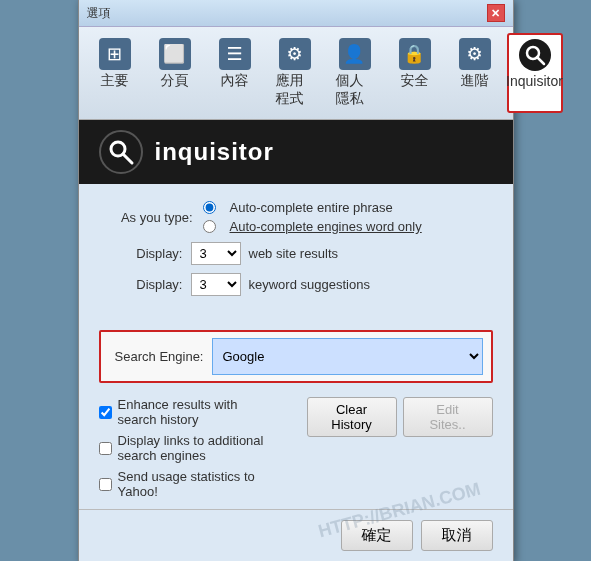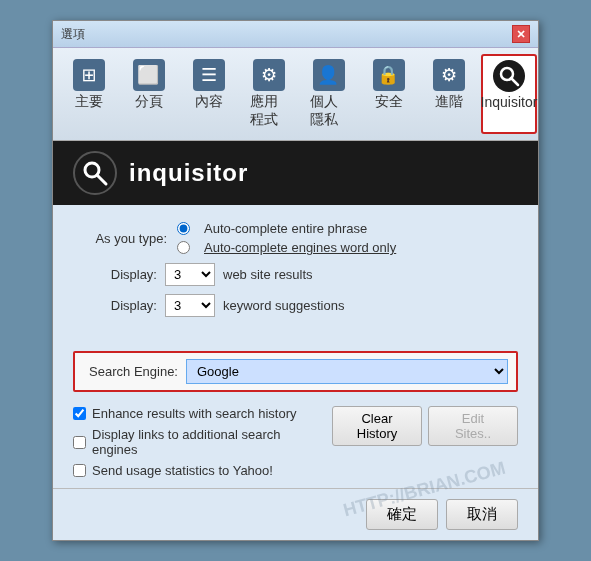--- a/index.html
+++ b/index.html
@@ -7,21 +7,21 @@
       background: #6a8fa8;
       display: flex;
       justify-content: center;
       align-items: center;
       width: 591px;
       height: 561px;
       font-family: 'Microsoft YaHei', 'SimSun', Arial, sans-serif;
       font-size: 13px;
     }
     .window {
-      width: 487px;
+      width: 436px;
       background: #22c55e;
       border: 1px solid #888;
       box-shadow: 2px 2px 8px rgba(0,0,0,0.4);
     }
     .title-bar {
       background: linear-gradient(to bottom, #d0e4f5, #b8d0e8);
       padding: 4px 8px;
       display: flex;
       align-items: center;
       justify-content: space-between;
@@ -187,21 +187,21 @@
       border-radius: 2px;
     }
     .search-engine-label {
       min-width: 95px;
       text-align: right;
       margin-right: 8px;
       color: #333;
     }
     .search-engine-select {
       flex: 1;
-      padding: 3px 6px;
+      padding: 9px 6px;
       border: 1px solid #66aaee;
       background: #cce0ff;
       font-size: 13px;
       color: #000;
     }
     .checkbox-row {
       display: flex;
       align-items: center;
       gap: 6px;
       font-size: 13px;

